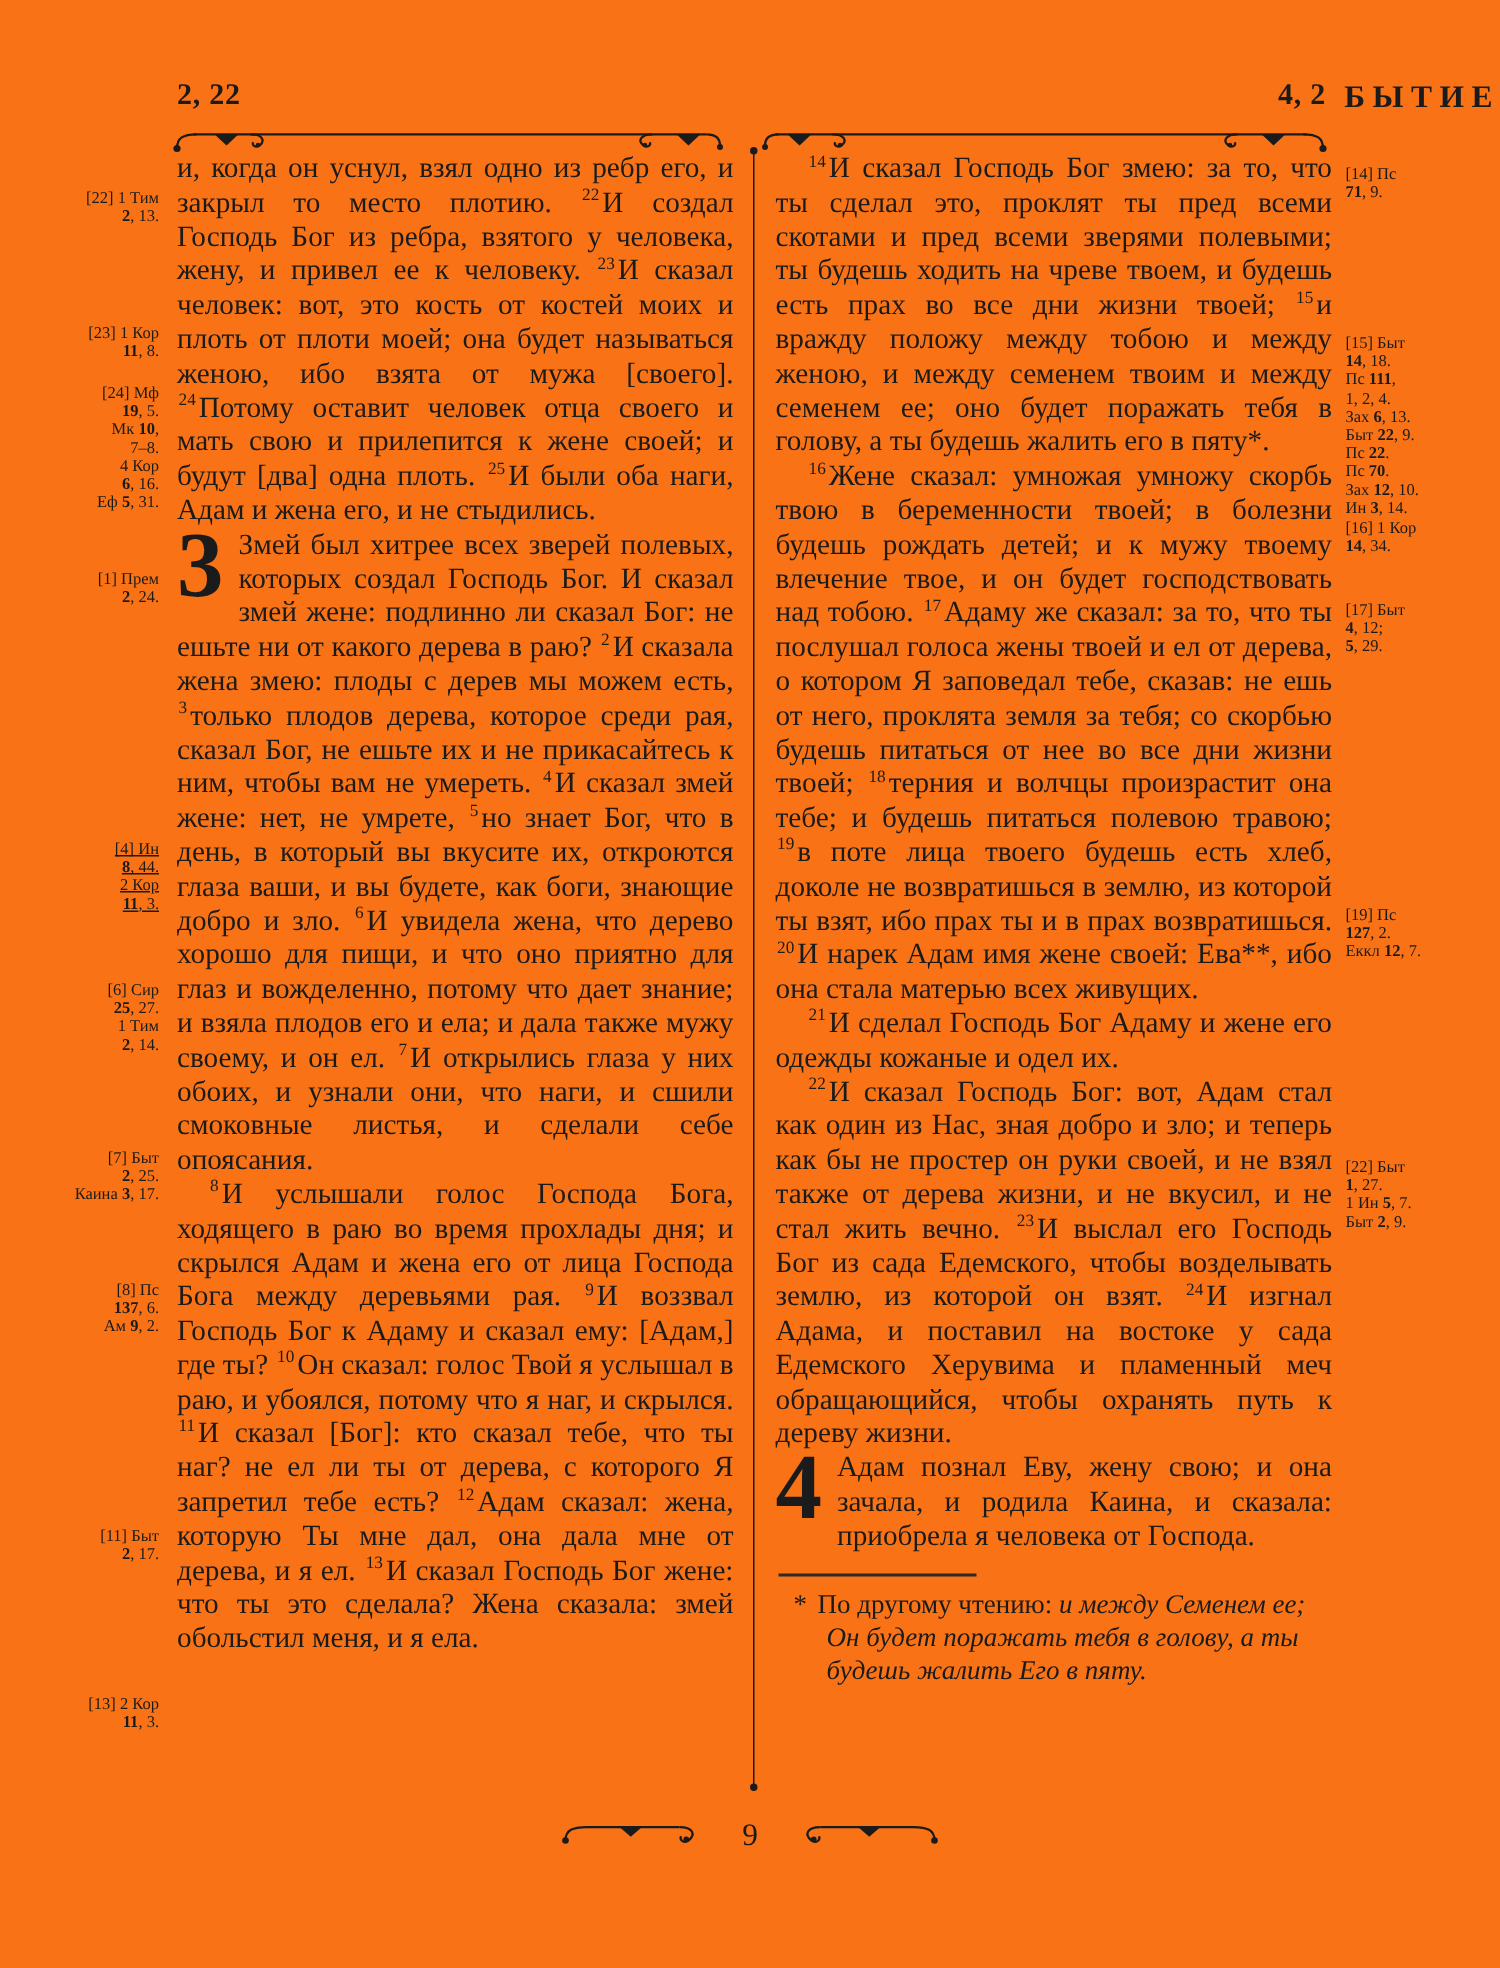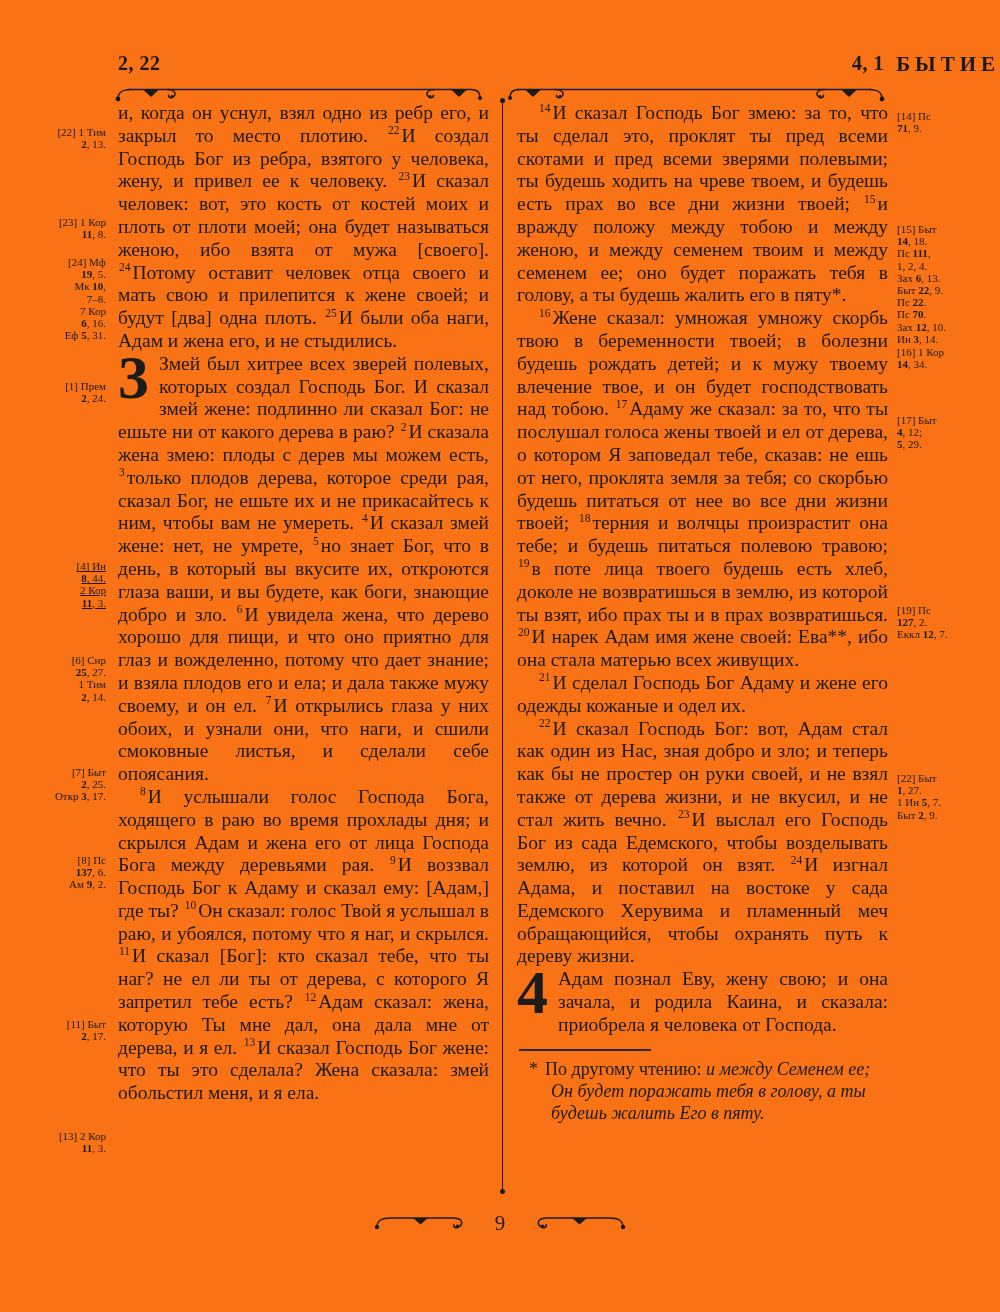--- a/index.html
+++ b/index.html
@@ -54,21 +54,21 @@
   svg .fl { fill:#1b1b1b; stroke:none; }
 </style>
 </head>
 <body>
 
 <div class="page">
 
   <div class="running-head">
     <span class="loc left">2, 22</span>
     <span class="head-title">БЫТИЕ</span>
-    <span class="loc right">4, 1</span>
+    <span class="loc right">4, 2</span>
   </div>
 
   <svg class="head-rule" width="774" height="22" viewBox="0 0 774 22">
     <circle class="fl" cx="5" cy="15" r="2.4"></circle>
     <path class="ln" d="M5,15 C5,8 9,5.5 18,5.5"></path>
     <path class="ln" d="M16,5.5 L358,5.5"></path>
     <path class="fl" d="M30,5.5 L46,5.5 L38,13 Z"></path>
     <path class="ln" d="M54,5.5 C62,5.5 64,10 60,13 C57.5,14.6 54.8,13.2 55.8,10.8"></path>
     <circle class="fl" cx="59" cy="12.6" r="1.5"></circle>
     <path class="ln" d="M322,5.5 C314,5.5 312,10 316,13 C318.5,14.6 321.2,13.2 320.2,10.8"></path>
@@ -96,21 +96,21 @@
       </div>
       <div class="margin-note" style="top: 216px;">
         <div><span>[23] 1 Кор</span></div>
         <div><b>11</b><span>, 8.</span></div>
       </div>
       <div class="margin-note" style="top: 256px;">
         <div><span>[24] Мф</span></div>
         <div><b>19</b><span>, 5.</span></div>
         <div><span>Мк </span><b>10</b><span>,</span></div>
         <div><span>7–8.</span></div>
-        <div><span>7 Кор</span></div>
+        <div><span>4 Кор</span></div>
         <div><b>6</b><span>, 16.</span></div>
         <div><span>Еф </span><b>5</b><span>, 31.</span></div>
       </div>
       <div class="margin-note" style="top: 380px;">
         <div><span>[1] Прем</span></div>
         <div><b>2</b><span>, 24.</span></div>
       </div>
       <div class="margin-note" style="top: 560px; text-decoration: underline;">
         <div><span>[4] Ин</span></div>
         <div><b>8</b><span>, 44.</span></div>
@@ -119,21 +119,21 @@
       </div>
       <div class="margin-note" style="top: 654px;">
         <div><span>[6] Сир</span></div>
         <div><b>25</b><span>, 27.</span></div>
         <div><span>1 Тим</span></div>
         <div><b>2</b><span>, 14.</span></div>
       </div>
       <div class="margin-note" style="top: 766px;">
         <div><span>[7] Быт</span></div>
         <div><b>2</b><span>, 25.</span></div>
-        <div><span>Откр </span><b>3</b><span>, 17.</span></div>
+        <div><span>Каина </span><b>3</b><span>, 17.</span></div>
       </div>
       <div class="margin-note" style="top: 854px;">
         <div><span>[8] Пс</span></div>
         <div><b>137</b><span>, 6.</span></div>
         <div><span>Ам </span><b>9</b><span>, 2.</span></div>
       </div>
       <div class="margin-note" style="top: 1018px;">
         <div><span>[11] Быт</span></div>
         <div><b>2</b><span>, 17.</span></div>
       </div>
@@ -179,21 +179,21 @@
         <div><span>Быт </span><b>22</b><span>, 9.</span></div>
         <div><span>Пс </span><b>22</b><span>.</span></div>
         <div><span>Пс </span><b>70</b><span>.</span></div>
         <div><span>Зах </span><b>12</b><span>, 10.</span></div>
         <div><span>Ин </span><b>3</b><span>, 14.</span></div>
       </div>
       <div class="margin-note" style="top: 346px;">
         <div><span>[16] 1 Кор</span></div>
         <div><b>14</b><span>, 34.</span></div>
       </div>
-      <div class="margin-note" style="top: 414px;">
+      <div class="margin-note" style="top: 401px;">
         <div><span>[17] Быт</span></div>
         <div><b>4</b><span>, 12;</span></div>
         <div><b>5</b><span>, 29.</span></div>
       </div>
       <div class="margin-note" style="top: 604px;">
         <div><span>[19] Пс</span></div>
         <div><b>127</b><span>, 2.</span></div>
         <div><span>Еккл </span><b>12</b><span>, 7.</span></div>
       </div>
       <div class="margin-note" style="top: 772px;">

